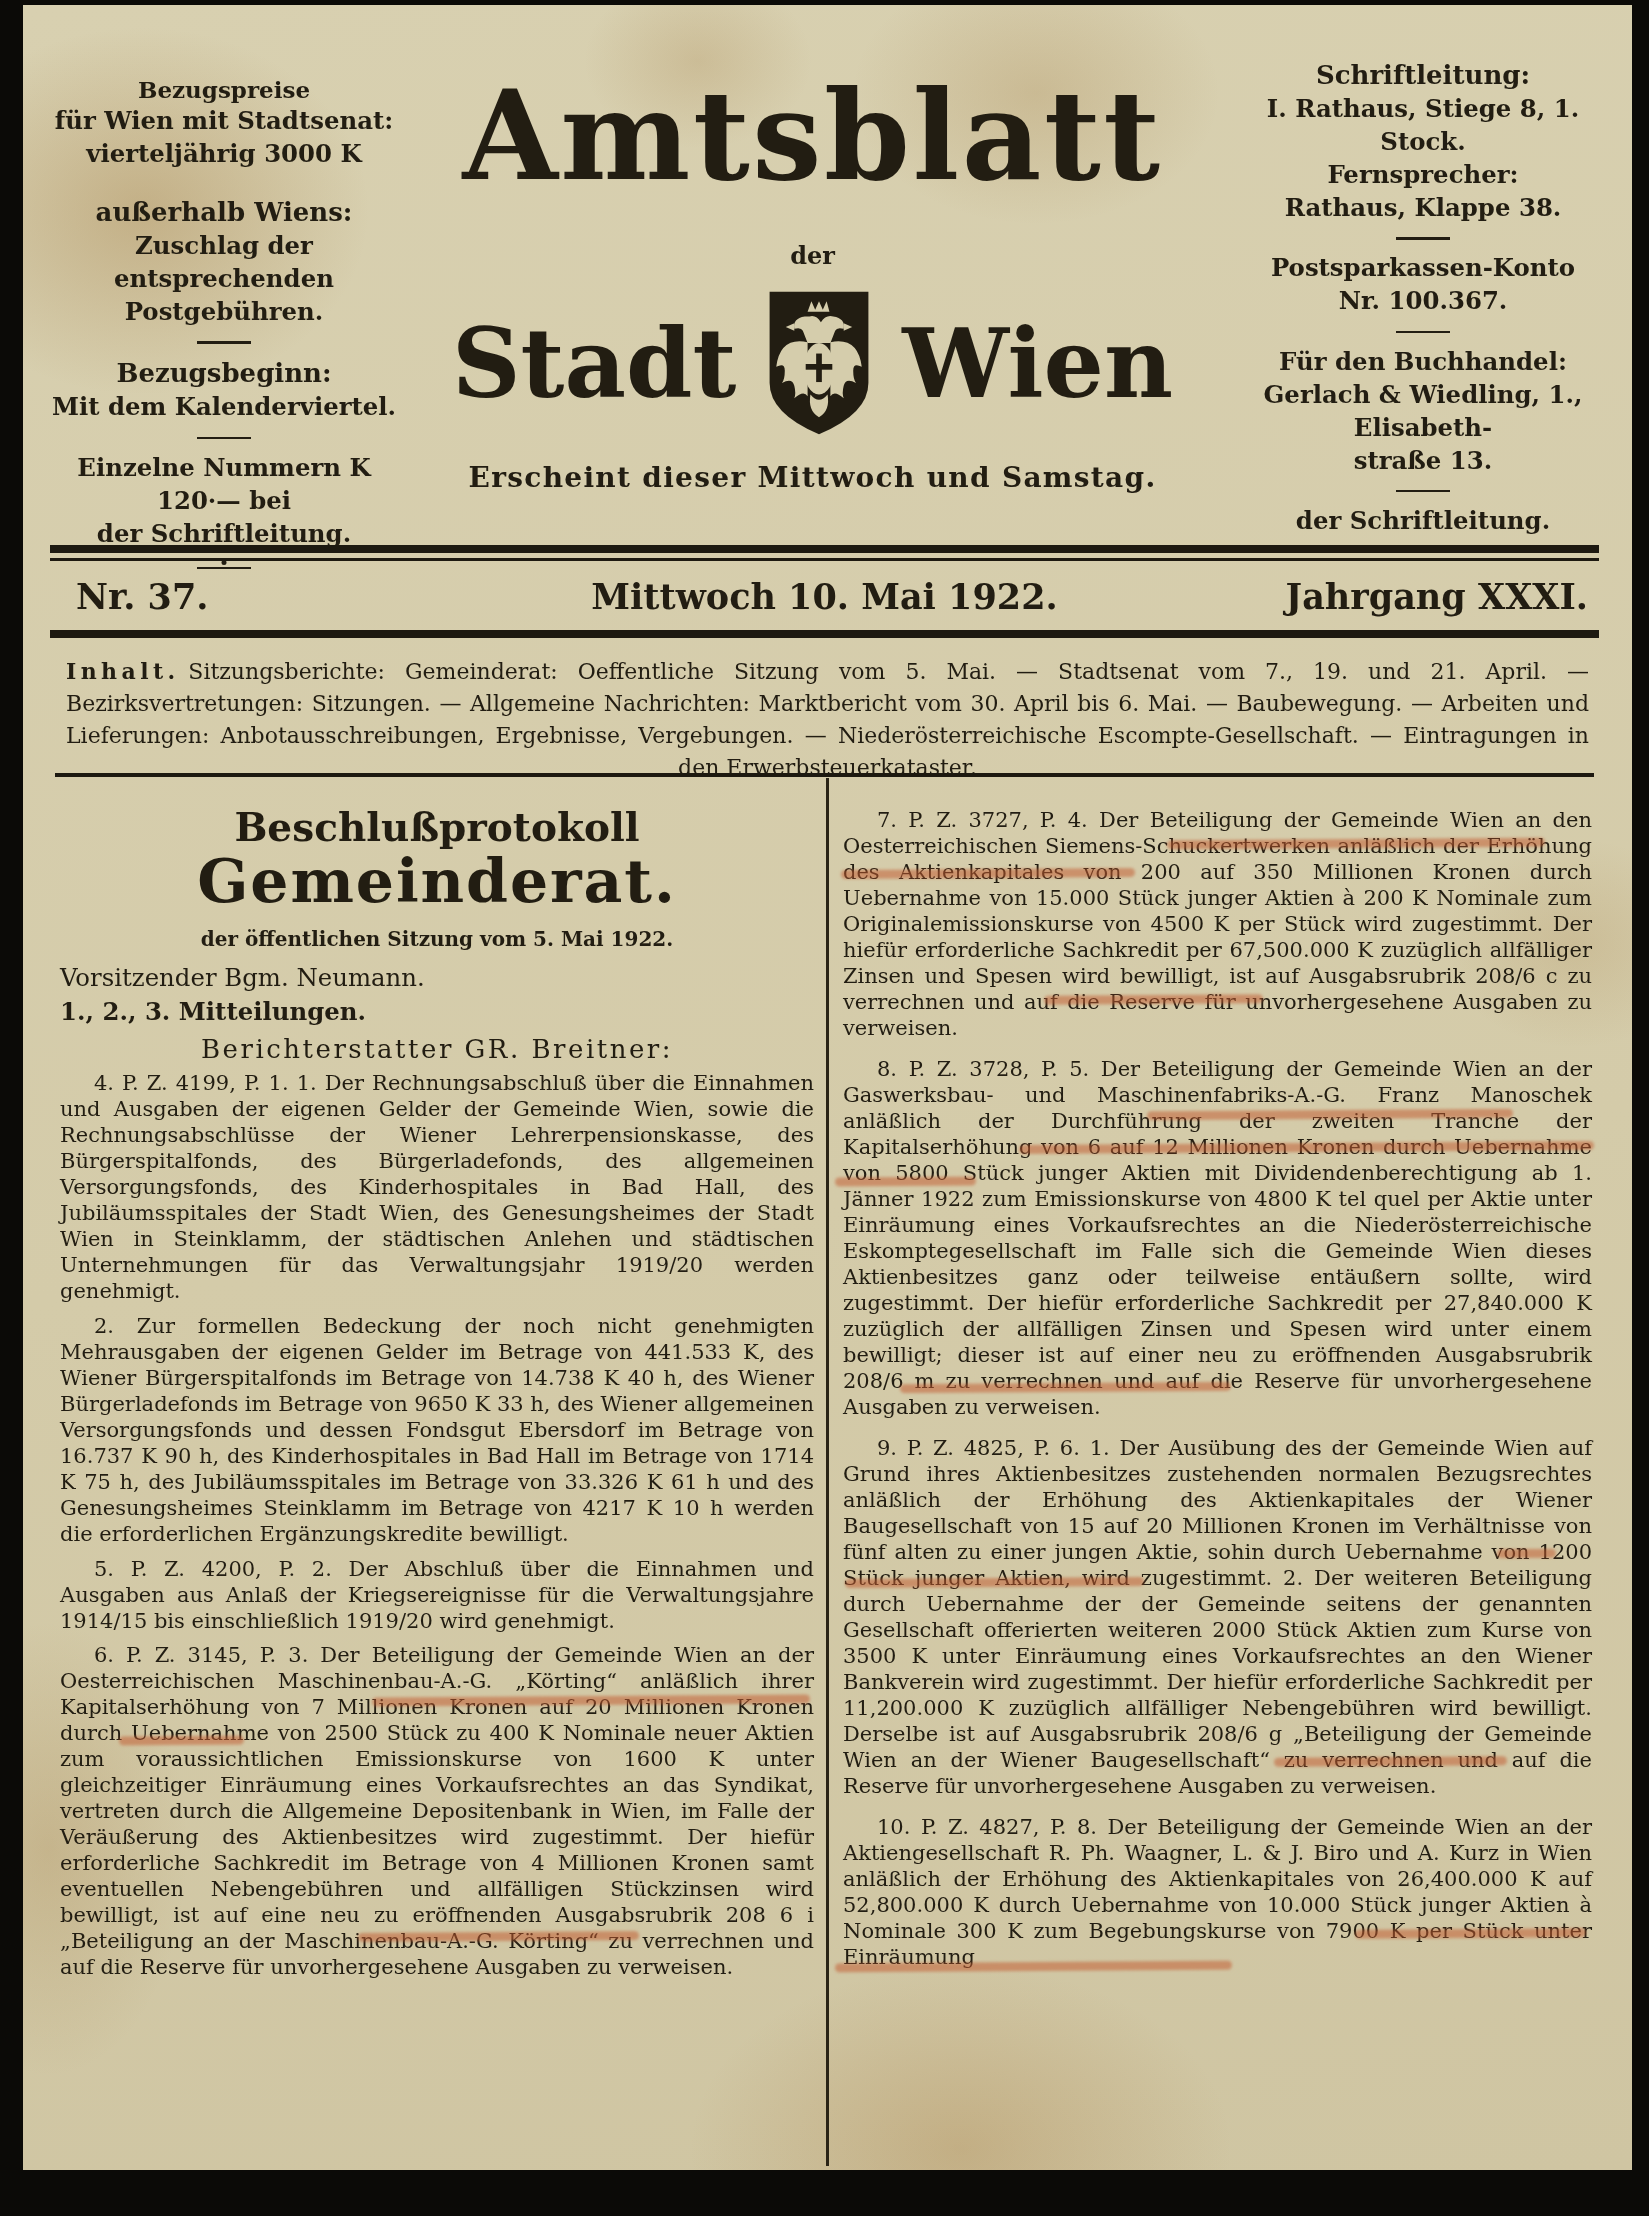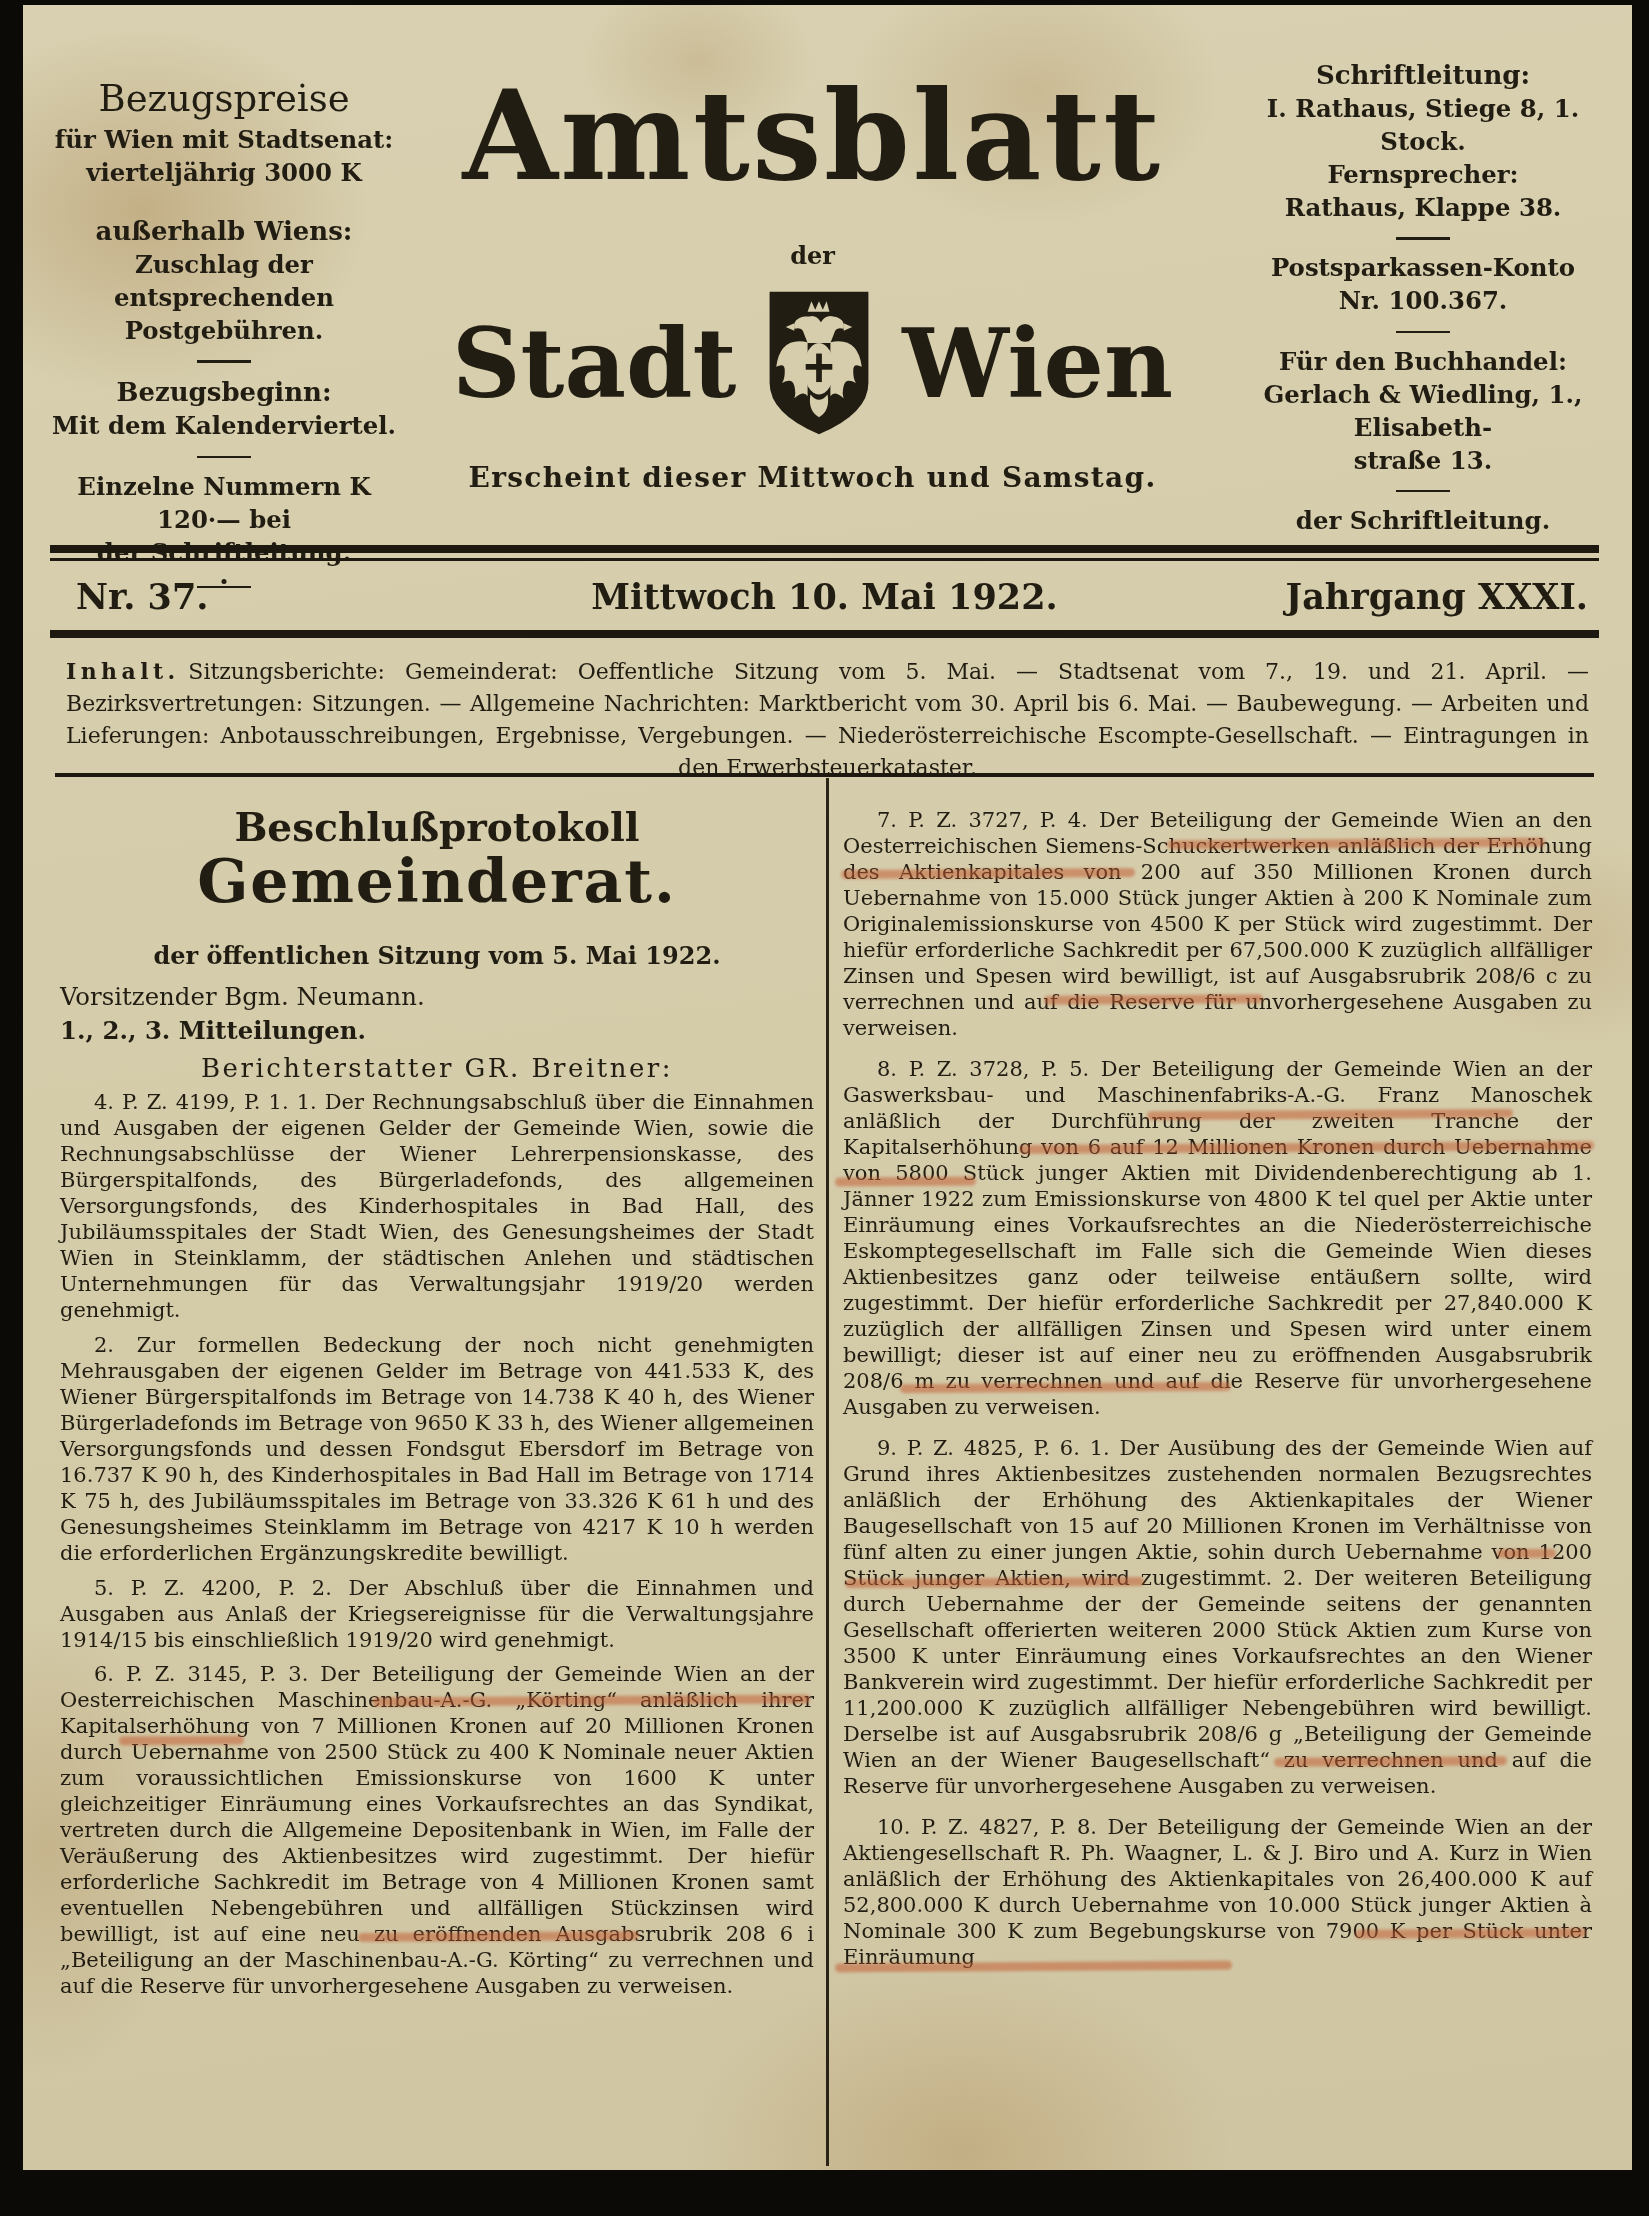--- a/index.html
+++ b/index.html
@@ -12,21 +12,21 @@
       radial-gradient(ellipse 163px 125px at 675px 56px, rgba(148,102,40,.18), transparent 70%),
       radial-gradient(ellipse 388px 263px at 938px 2144px, rgba(158,108,45,.26), transparent 70%),
       radial-gradient(ellipse 200px 325px at 25px 1844px, rgba(148,102,40,.20), transparent 70%),
       radial-gradient(ellipse 188px 150px at 1551px 938px, rgba(148,102,40,.15), transparent 70%),
       linear-gradient(173deg,#d8d0b0 0%,#d4cba9 55%,#cfc5a2 100%);
   }
   .abs{position:absolute;}
   .ctr{text-align:center;}
   
   .infobox{width:350px;line-height:1.35;}
-  .infobox .h1{font-size:37px;font-weight:normal;}
+  .infobox .h1{font-size:23px;font-weight:bold;}
   .infobox .h2{font-size:26px;font-weight:bold;}
   .infobox .ln{font-size:24.4px;font-weight:bold;}
   .smallrule{width:54px;height:2.5px;background:#221d12;margin:12.5px auto;}
   .dotrule{width:54px;height:2.5px;background:#221d12;margin:16.3px auto 0;position:relative;}
   .dotrule::before{content:"";position:absolute;left:50%;top:-6.9px;width:5px;height:5px;border-radius:50%;
     background:#221d12;transform:translateX(-50%);}
   
   .mast-title{font-size:123px;font-weight:bold;letter-spacing:2.5px;line-height:1;}
   .mast-der{font-size:24px;font-weight:bold;}
   .mast-row{display:flex;align-items:center;justify-content:center;gap:26px;}
@@ -38,21 +38,21 @@
   
   .dl{font-size:35px;font-weight:bold;}
   
   .inhalt{font-size:22px;line-height:1.45;text-align:justify;text-align-last:center;}
   .inhalt .lbl{font-weight:bold;letter-spacing:4.4px;margin-right:8.8px;}
   
   .col{position:absolute;}
   .col p{font-size:21px;line-height:26px;text-align:justify;text-indent:34px;margin:0 0 8.8px 0;}
   .t-gemeinderat{font-size:60px;font-weight:bold;letter-spacing:1.9px;line-height:1.05;}
   .t-protokoll{font-size:39px;font-weight:bold;margin-top:8.8px;}
-  .t-session{font-size:24px;font-weight:bold;margin-top:28px;}
+  .t-session{font-size:20px;font-weight:bold;margin-top:14px;}
   .t-chair{font-size:24.4px;margin-top:12.5px;}
   .t-items{font-size:24.4px;font-weight:bold;margin-top:5px;}
   .t-reporter{font-size:26px;letter-spacing:2.5px;text-align:center;margin:7.5px 0 6.3px;}
   
   .rp{position:absolute;height:9.4px;background:rgba(193,91,48,.52);border-radius:5px;
       filter:blur(1.6px);transform:rotate(-.4deg);pointer-events:none;}
   .eagle{display:block;}
 </style>
 </head>
 <body>

